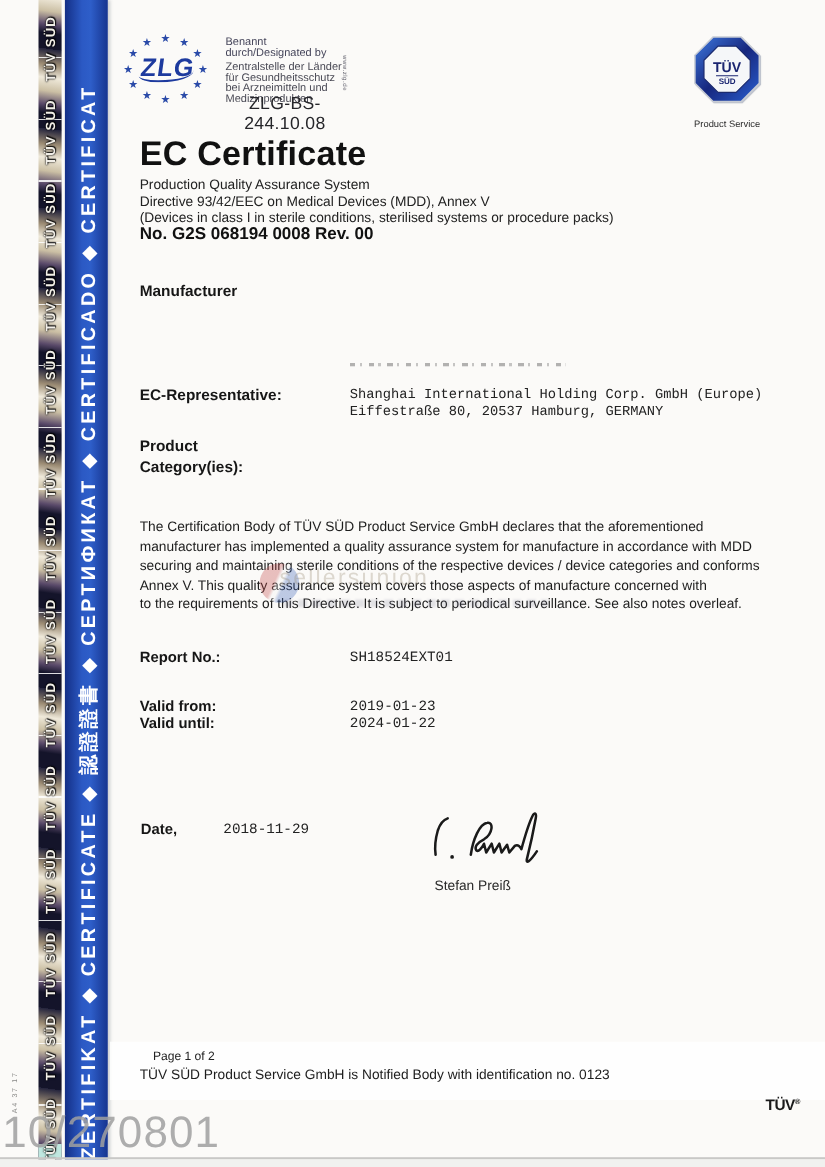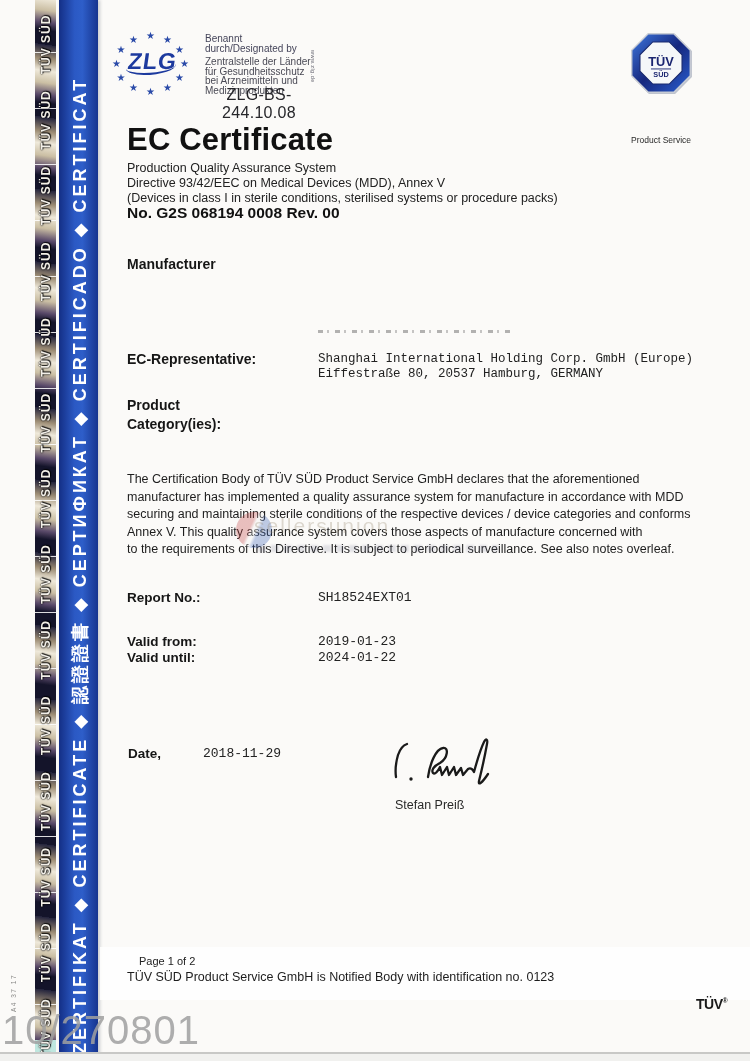--- a/index.html
+++ b/index.html
@@ -58,21 +58,21 @@
   .desig .first { margin-bottom:4px; color:#45455a; }
   .zlg-web {
     left:316px; top:50px; transform:rotate(90deg); transform-origin:0 0;
     font-size:5.5px; color:#6a6a75; letter-spacing:.5px; line-height:6px; white-space:nowrap;
   }
   .zlg-ref { left:200px; top:86px; width:118px; text-align:center;
     font-size:16px; color:#26262a; letter-spacing:.3px; }
   .tuv-logo { left:629px; top:31px; }
   .tuv-logo svg { filter:drop-shadow(1.5px 1.5px 0 rgba(140,150,170,.55)); }
   .tuv-caption { left:621px; top:107px; width:80px; text-align:center;
-    font-size:8.5px; color:#2a2a2a;margin-top:28px; }
+    font-size:8.5px; color:#2a2a2a; }
 
   
   .title { left:127px; top:122px; font-size:31px; font-weight:bold; letter-spacing:.2px; color:#111; }
   .subtitle { left:127px; top:161px; font-size:12.5px; line-height:15px; color:#222; }
   .cert-no { left:127px; top:204px; font-size:15.5px; font-weight:bold; color:#111; }
 
   
   .lbl { font-weight:bold; font-size:13.5px; color:#161616; }
   .val { font-size:12.5px; line-height:15px; color:#222;font-family:Liberation Mono, monospace; }
   .manu-redacted {

